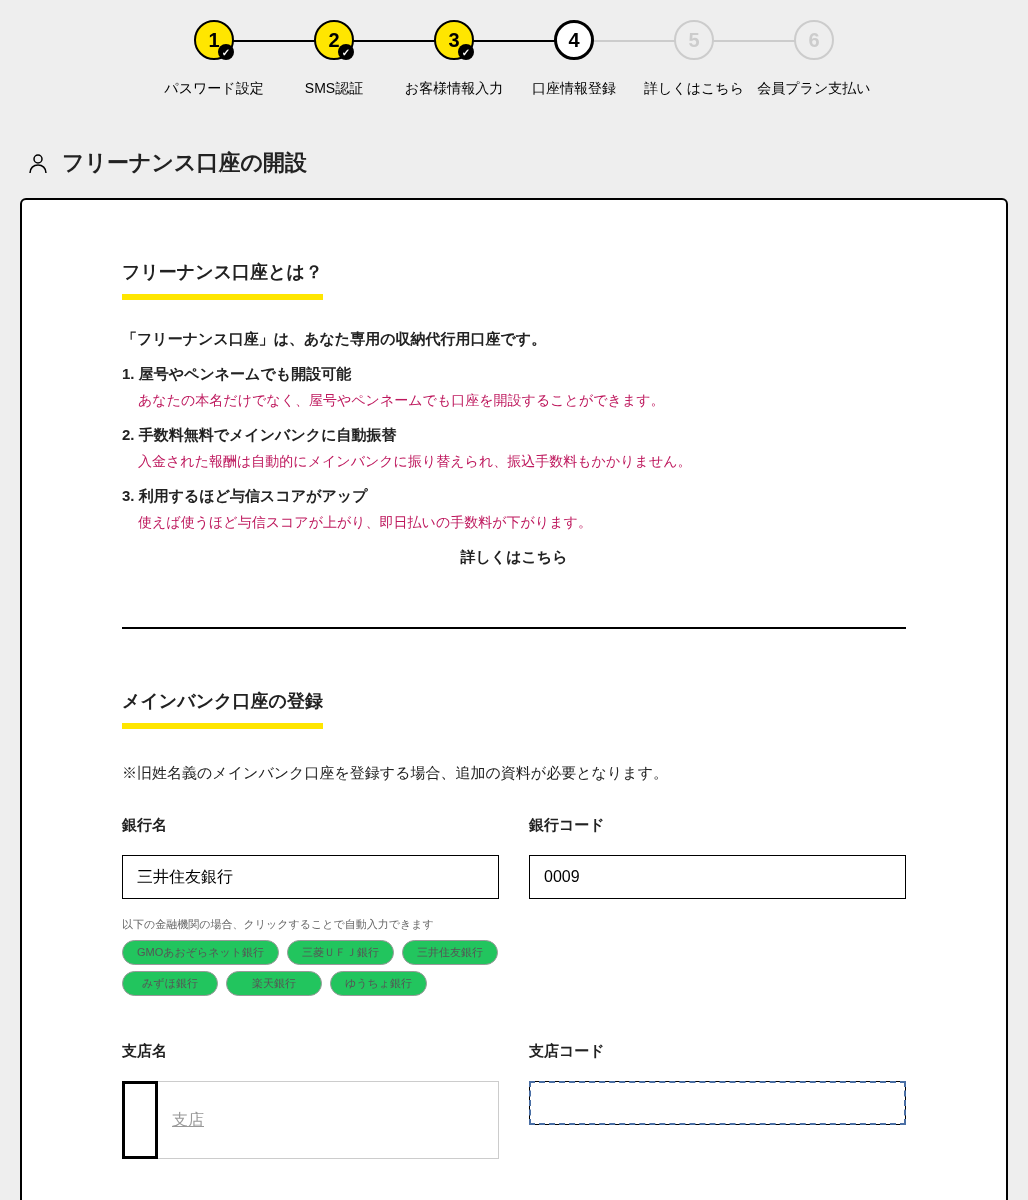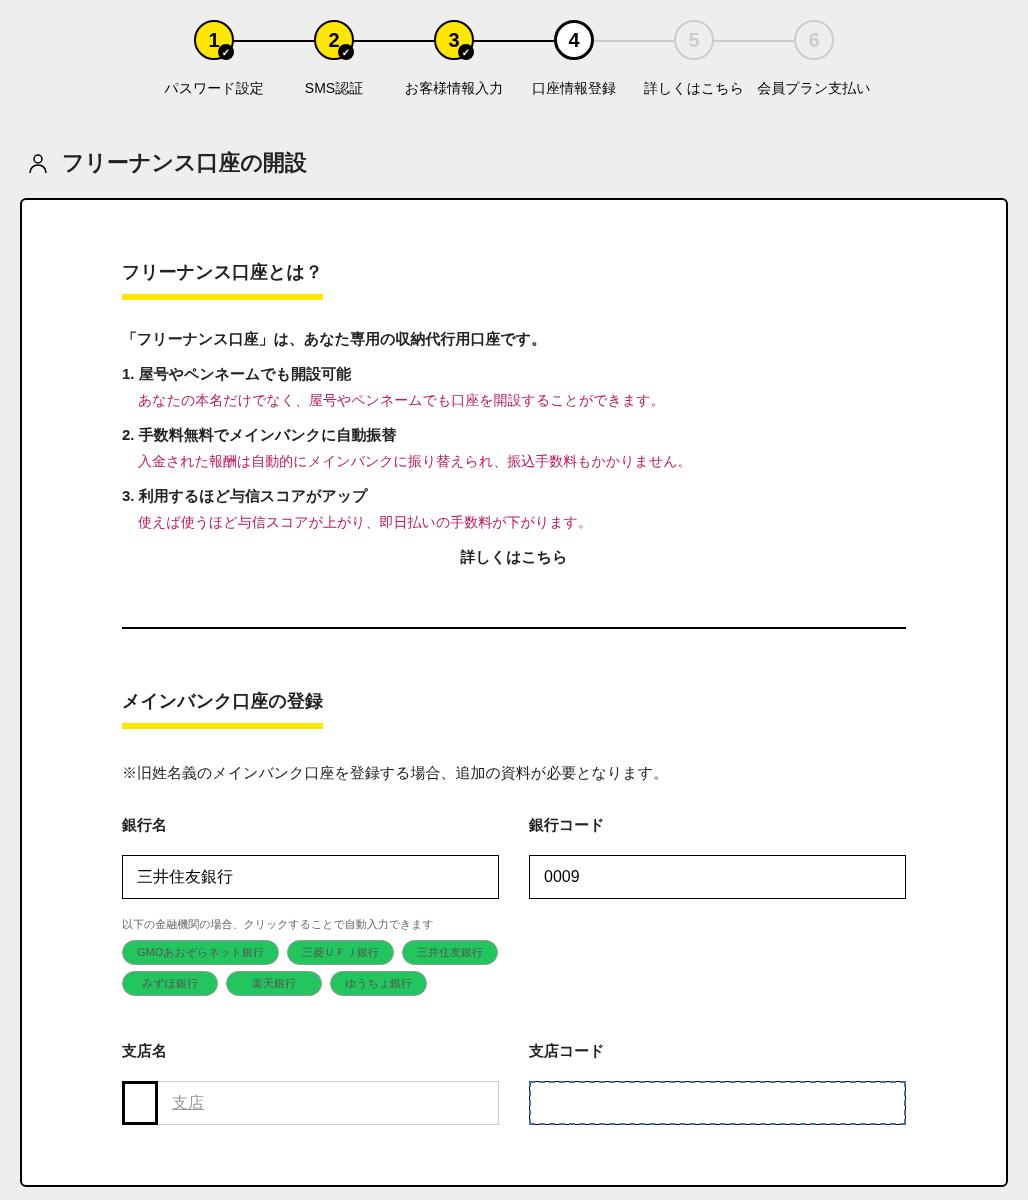--- a/index.html
+++ b/index.html
@@ -222,21 +222,21 @@
       display: flex;
       align-items: stretch;
     }
     .branch-prefix-box {
       width: 36px;
       border: 3px solid #000;
       background: #fff;
     }
     .branch-input {
       flex: 1;
-      padding: 12px 14px;
+      padding: 29px 14px;
       font-size: 16px;
       border: 1px solid #ccc;
       border-left: none;
       background: #fff;
       color: #999;
       text-decoration: underline;
     }
   </style>
 </head>
 <body>

